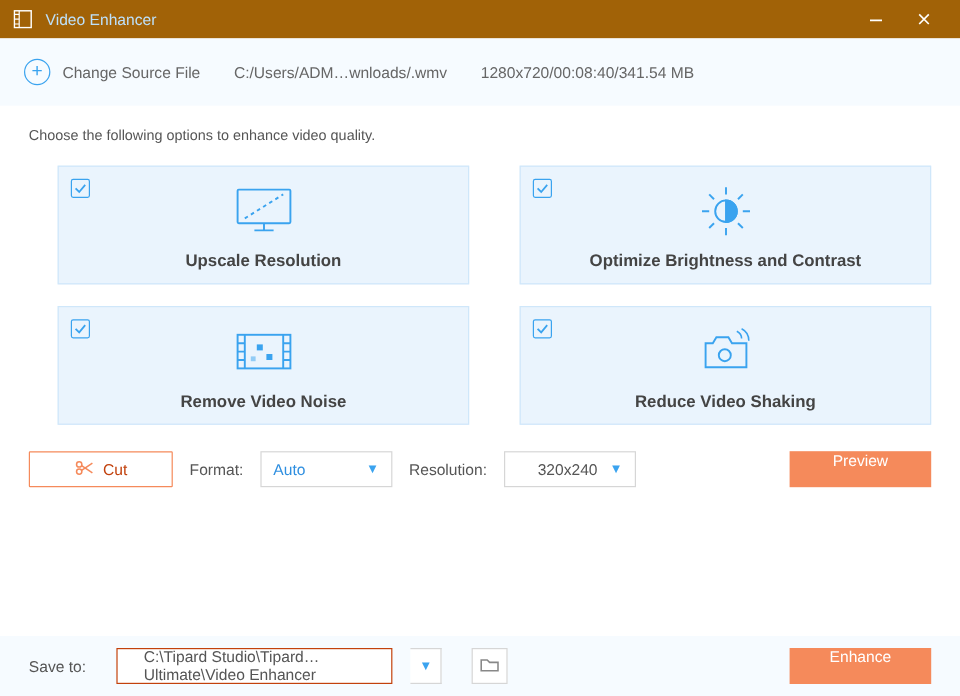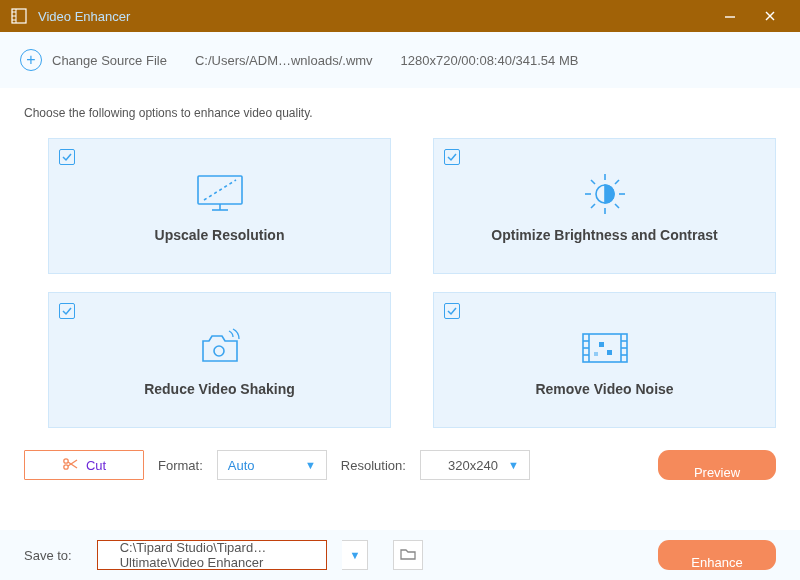--- a/index.html
+++ b/index.html
@@ -8,32 +8,32 @@
 .titlebar .app-icon { width: 18px; height: 18px; display: flex; align-items: center; justify-content: center; margin-right: 10px; }
 .titlebar .title { color: #bde0fa; font-size: 13px; flex: 1; }
 .titlebar .win-btn { width: 40px; height: 32px; display: flex; align-items: center; justify-content: center; cursor: pointer; }
 .titlebar svg { stroke: #fff; }
 .sourcebar { height: 56px; background: #f6fbff; display: flex; align-items: center; padding: 0 20px; gap: 28px; font-size: 13px; color: #666; }
 .add-btn { display: flex; align-items: center; gap: 10px; cursor: pointer; color: #666; }
 .add-btn .plus { width: 22px; height: 22px; border: 1.5px solid #3aa3ef; border-radius: 50%; display: flex; align-items: center; justify-content: center; color: #3aa3ef; font-size: 16px; line-height: 1; }
 .content { padding: 18px 24px 0; }
 .instruction { font-size: 12px; color: #555; margin-bottom: 18px; }
 .options { display: grid; grid-template-columns: 1fr 1fr; gap: 18px; }
-.card { background: #eaf4fd; border: 1px solid #cfe7fa; height: 136px; position: relative; display: flex; flex-direction: column; align-items: center; justify-content: center; cursor: pointer; margin-left: 24px; }
+.card { background: #eaf4fd; border: 1px solid #cfe7fa; height: 99px; position: relative; display: flex; flex-direction: column; align-items: center; justify-content: center; cursor: pointer; margin-left: 24px; }
 .card .chk { position: absolute; top: 10px; left: 10px; width: 16px; height: 16px; border: 1.5px solid #3aa3ef; border-radius: 2px; display: flex; align-items: center; justify-content: center; }
 .card .chk svg { stroke: #3aa3ef; }
 .card .icon { height: 50px; display: flex; align-items: center; justify-content: center; }
 .card .label { font-size: 14px; font-weight: 600; color: #444; margin-top: 8px; }
 .toolbar { display: flex; align-items: center; gap: 14px; padding: 22px 24px 0; font-size: 13px; color: #555; }
-.cut-btn { width: 120px; height: 30px; border: 1px solid #f58a5b; color: #6d28d9; display: flex; align-items: center; justify-content: center; gap: 8px; cursor: pointer; border-radius: 1px; }
+.cut-btn { width: 120px; height: 30px; border: 1px solid #f58a5b; color: #c2410c; display: flex; align-items: center; justify-content: center; gap: 8px; cursor: pointer; border-radius: 1px; }
 .select { height: 30px; border: 1px solid #d6d6d6; display: flex; align-items: center; padding: 0 10px; gap: 10px; background: #fff; cursor: pointer; min-width: 110px; justify-content: space-between; color:#2f8fe0; }
 .select.gray { color: #555; justify-content: flex-end; }
 .select .caret { color: #3aa3ef; font-size: 11px; }
 .spacer { flex: 1; }
-.btn-orange { height: 30px; background: #f58a5b; color: #fff; display: flex; align-items: flex-end; justify-content: center; min-width: 118px; cursor: pointer; font-size: 13px; border-radius: 11px; }
+.btn-orange { height: 30px; background: #f58a5b; color: #fff; display: flex; align-items: flex-start; justify-content: center; min-width: 118px; cursor: pointer; font-size: 13px; }
 .footer { position: absolute; bottom: 0; left: 0; right: 0; height: 50px; background: #f6fbff; display: flex; align-items: center; padding: 0 24px; gap: 25px; font-size: 13px; color: #555; }
 .footer .path { flex: 1; height: 30px; border: 1px solid #c2410c; background: #fff; display: flex; align-items: center; padding: 0 22px; cursor: pointer; justify-content: space-between; max-width: 420px; }
 .footer .caret-box { width: 26px; height: 30px; border: 1px solid #d6d6d6; border-left: none; display: flex; align-items: center; justify-content: center; color: #3aa3ef; cursor: pointer; font-size: 11px; background:#fff; margin-left:-10px; }
 .footer .folder-btn { width: 30px; height: 30px; border: 1px solid #d6d6d6; display: flex; align-items: center; justify-content: center; cursor: pointer; background:#fff; }
 </style>
 </head>
 <body>
 
 <div class="titlebar">
   <span class="app-icon">
@@ -112,55 +112,55 @@
       <span class="label">Optimize Brightness and Contrast</span>
     </div>
 
     <div class="card">
       <span class="chk">
           <svg width="10" height="10" viewBox="0 0 10 10" fill="none">
             <polyline points="1,5 4,8 9,2" stroke-width="1.5"></polyline>
           </svg>
         </span>
       <span class="icon">
-        <svg width="54" height="42" viewBox="0 0 54 42" fill="none" stroke="#3aa3ef" stroke-width="1.6">
-            <path d="M10 14 L16 14 L19 9 L29 9 L32 14 L44 14 L44 34 L10 34 Z"></path>
-            <circle cx="26" cy="24" r="5"></circle>
-            <path d="M36 4 Q40 6 40 10" stroke-width="1.3"></path>
-            <path d="M40 2 Q46 5 46 12" stroke-width="1.3"></path>
-          </svg>
-      </span>
-      <span class="label">Reduce Video Shaking</span>
-    </div>
-
-    <div class="card">
-      <span class="chk">
-          <svg width="10" height="10" viewBox="0 0 10 10" fill="none">
-            <polyline points="1,5 4,8 9,2" stroke-width="1.5"></polyline>
-          </svg>
-        </span>
-      <span class="icon">
         <svg width="52" height="40" viewBox="0 0 52 40" fill="none" stroke="#3aa3ef" stroke-width="1.6">
             <rect x="4" y="6" width="44" height="28"></rect>
             <line x1="10" y1="6" x2="10" y2="34"></line>
             <line x1="42" y1="6" x2="42" y2="34"></line>
             <line x1="4" y1="13" x2="10" y2="13"></line>
             <line x1="4" y1="20" x2="10" y2="20"></line>
             <line x1="4" y1="27" x2="10" y2="27"></line>
             <line x1="42" y1="13" x2="48" y2="13"></line>
             <line x1="42" y1="20" x2="48" y2="20"></line>
             <line x1="42" y1="27" x2="48" y2="27"></line>
             <rect x="20" y="14" width="5" height="5" fill="#3aa3ef" stroke="none"></rect>
             <rect x="28" y="22" width="5" height="5" fill="#3aa3ef" stroke="none"></rect>
             <rect x="15" y="24" width="4" height="4" fill="#3aa3ef" stroke="none" opacity="0.5"></rect>
           </svg>
       </span>
       <span class="label">Remove Video Noise</span>
     </div>
 
+    <div class="card">
+      <span class="chk">
+          <svg width="10" height="10" viewBox="0 0 10 10" fill="none">
+            <polyline points="1,5 4,8 9,2" stroke-width="1.5"></polyline>
+          </svg>
+        </span>
+      <span class="icon">
+        <svg width="54" height="42" viewBox="0 0 54 42" fill="none" stroke="#3aa3ef" stroke-width="1.6">
+            <path d="M10 14 L16 14 L19 9 L29 9 L32 14 L44 14 L44 34 L10 34 Z"></path>
+            <circle cx="26" cy="24" r="5"></circle>
+            <path d="M36 4 Q40 6 40 10" stroke-width="1.3"></path>
+            <path d="M40 2 Q46 5 46 12" stroke-width="1.3"></path>
+          </svg>
+      </span>
+      <span class="label">Reduce Video Shaking</span>
+    </div>
+
   </div>
 </div>
 
 <div class="toolbar">
   <div class="cut-btn">
     <span>
       <svg width="16" height="14" viewBox="0 0 16 14" fill="none" stroke="#f58a5b" stroke-width="1.3">
           <circle cx="4" cy="4" r="2.2"></circle>
           <circle cx="4" cy="10" r="2.2"></circle>
           <line x1="6" y1="5" x2="15" y2="11"></line>

